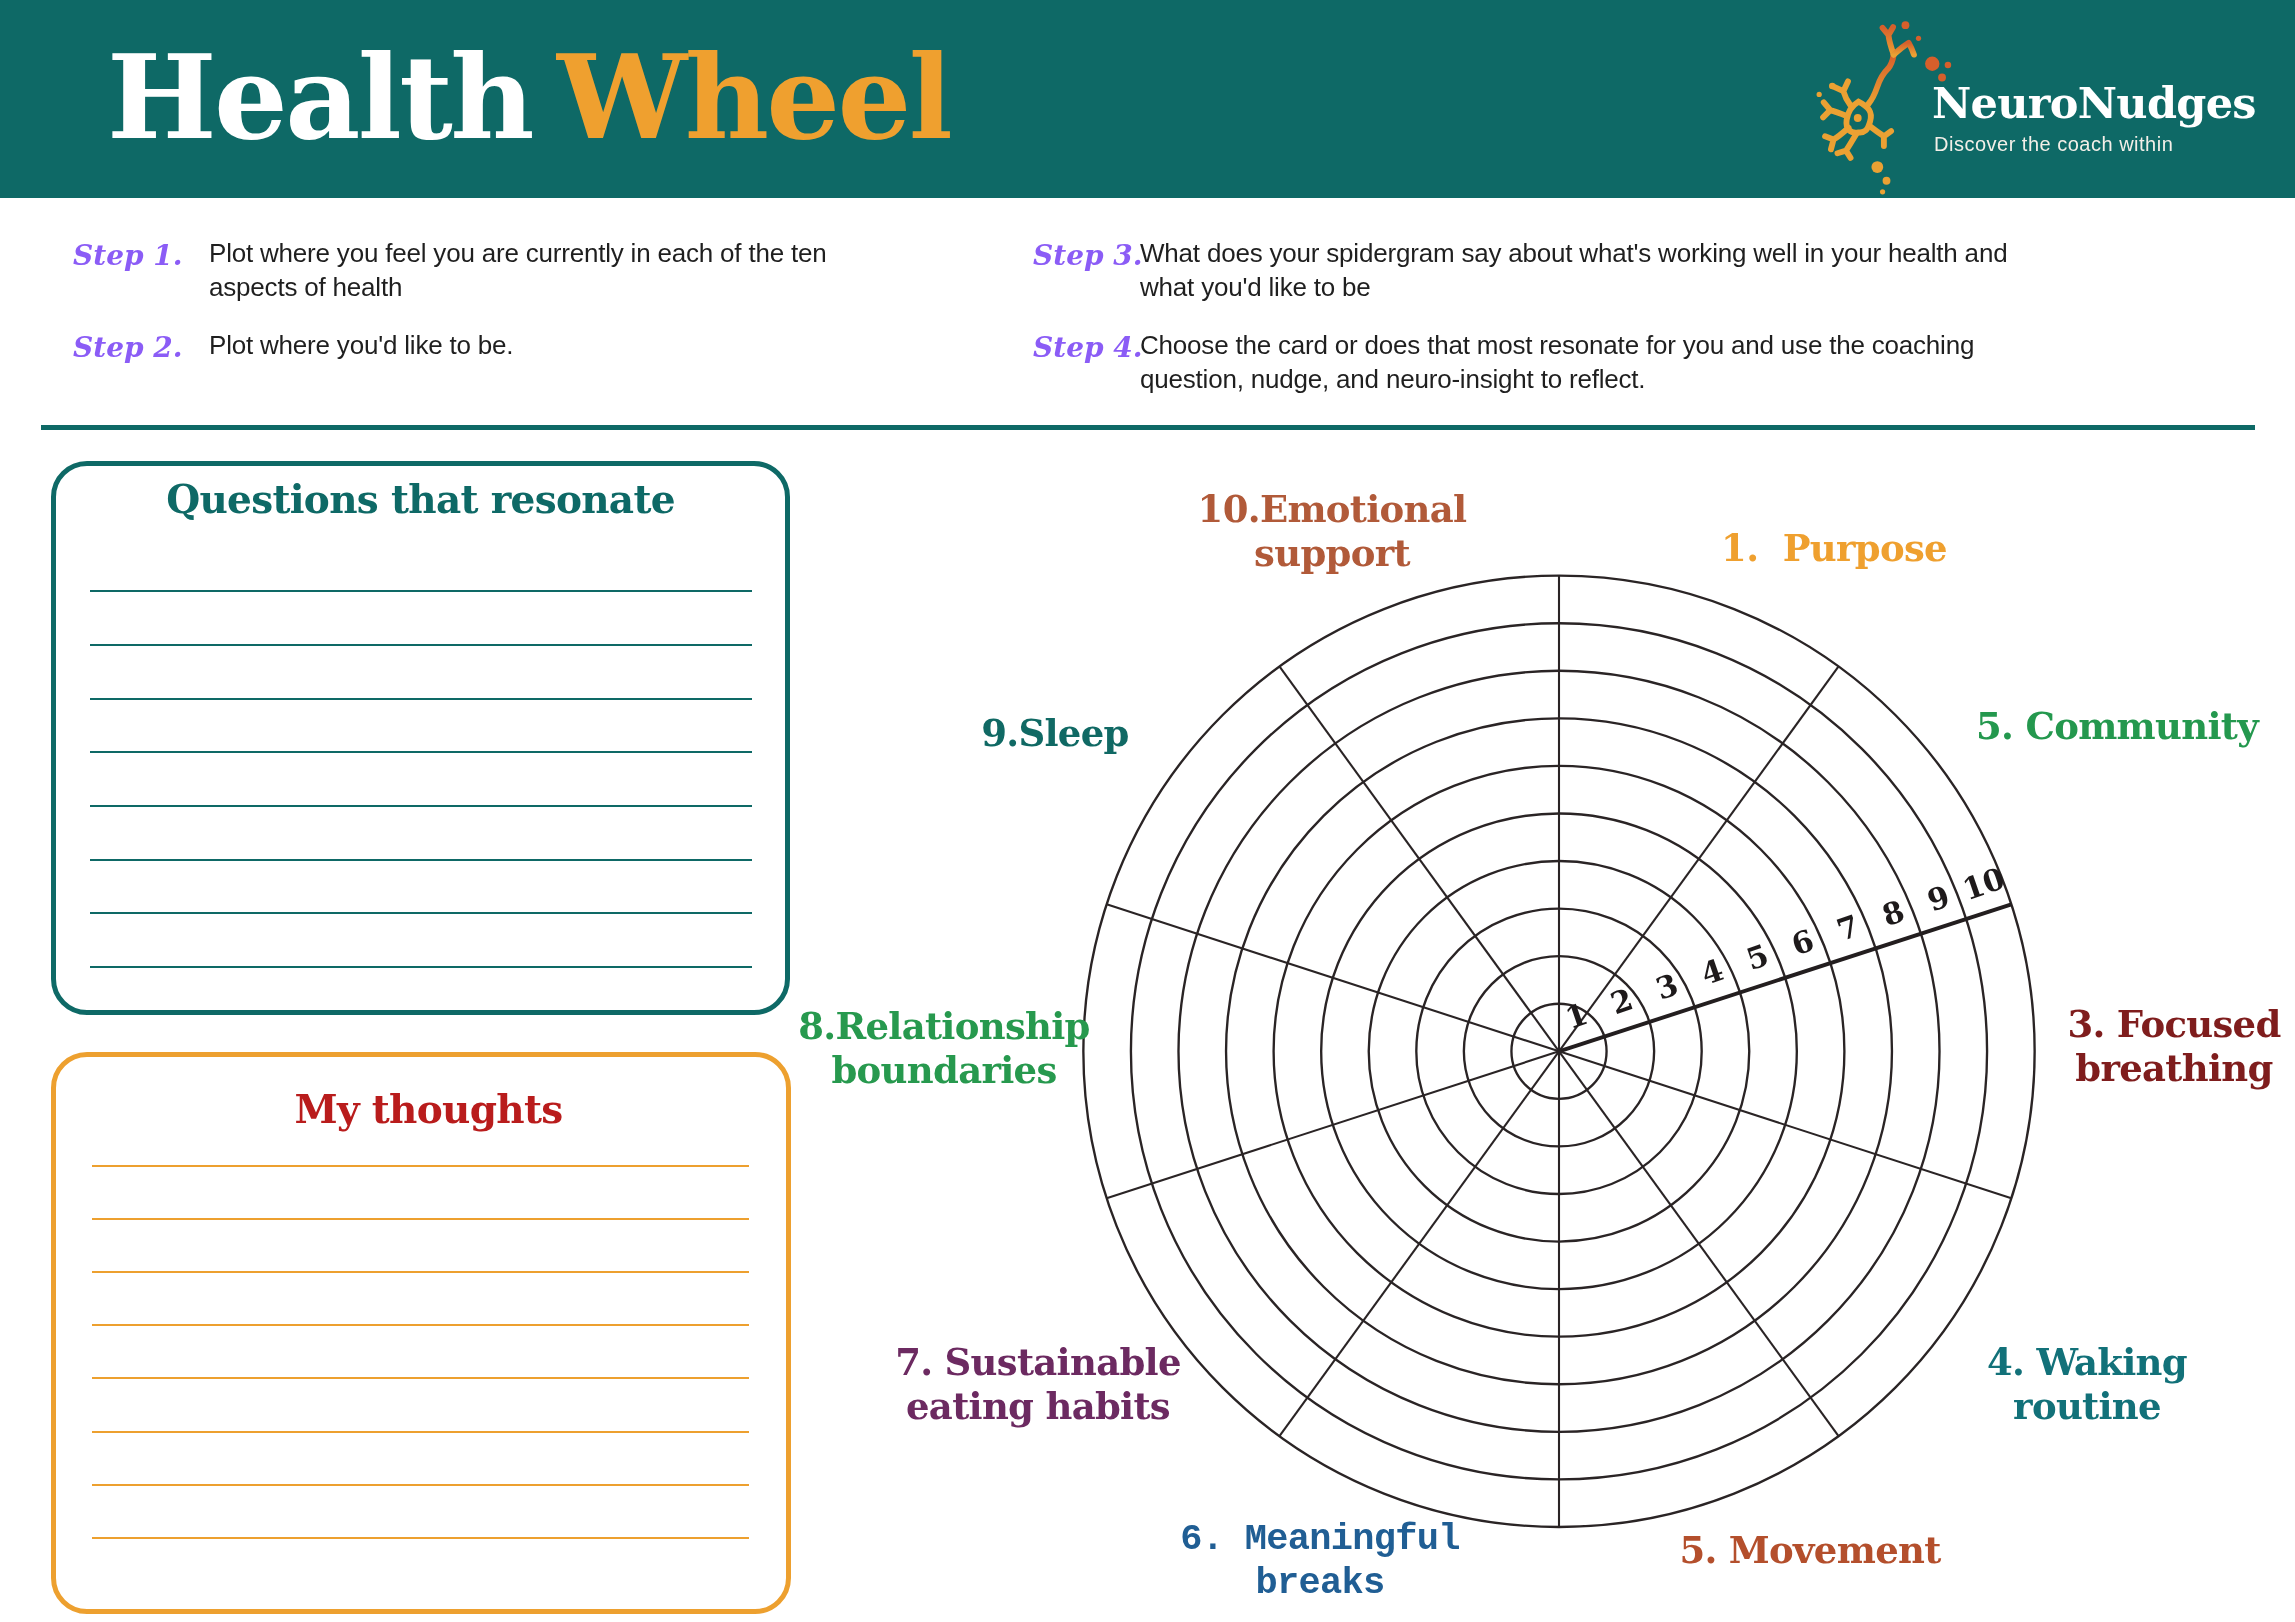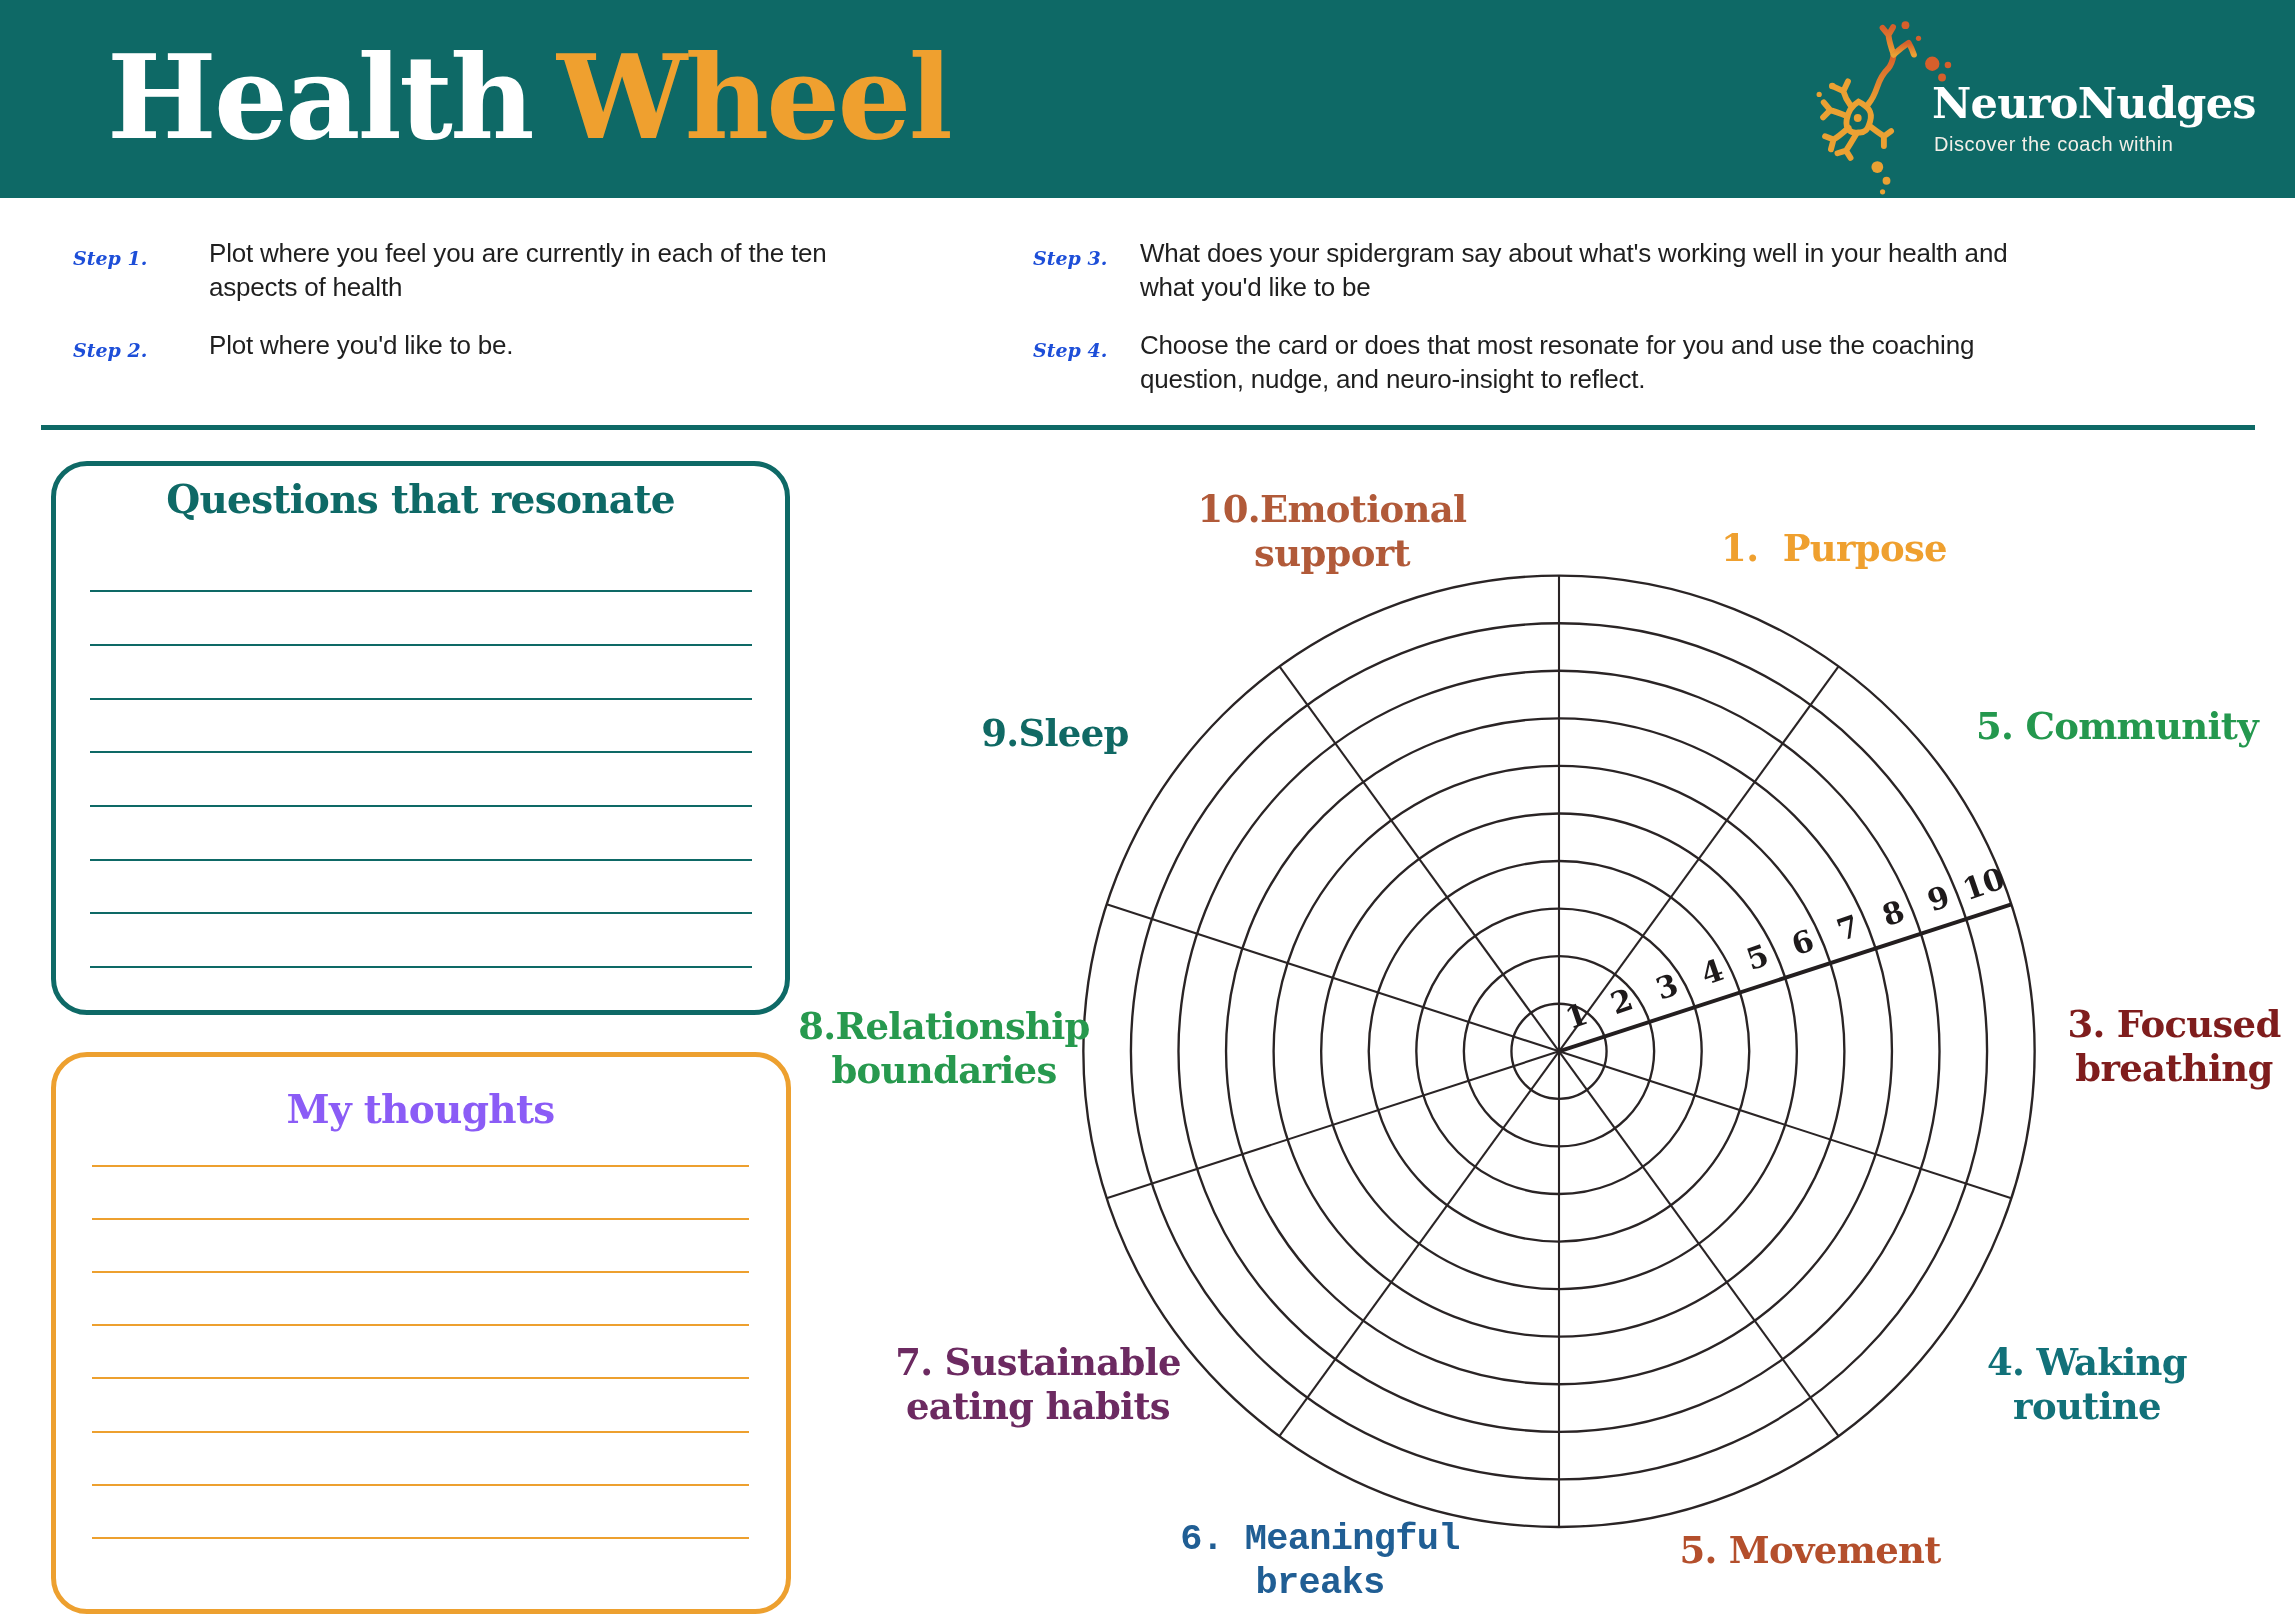--- a/index.html
+++ b/index.html
@@ -12,36 +12,36 @@
               font-weight:bold;font-size:116px;letter-spacing:-2.6px;line-height:144px;white-space:pre;margin-left:44px;}
   #page-title .t1{color:#ffffff;}
   #page-title .t2{color:#efa02f;margin-left:25px;}
   #brand{position:absolute;left:1793px;top:18.3px;width:478px;height:170px;}
   #brand-name{position:absolute;left:139px;top:60px;color:#ffffff;font-weight:bold;font-size:43px;
               font-family:"DejaVu Serif","Liberation Serif",serif;letter-spacing:-0.7px;white-space:pre;}
   #brand-tagline{position:absolute;left:141px;top:115px;color:#f3efe8;font-size:20px;font-weight:400;
                  letter-spacing:0.5px;white-space:pre;}
 
   
-  .step-label{position:absolute;color:#1d4ed8;font-family:"DejaVu Serif","Liberation Serif",serif;
-              font-weight:bold;font-style:italic;font-size:19px;white-space:pre;margin-top:8px;}
+  .step-label{position:absolute;color:#8b5cf6;font-family:"DejaVu Serif","Liberation Serif",serif;
+              font-weight:bold;font-style:italic;font-size:28px;white-space:pre;}
   .step-text{position:absolute;color:#1f1f1f;font-size:26px;line-height:34px;white-space:pre;
              font-weight:400;letter-spacing:-0.2px;}
 
   
   #divider{position:absolute;left:41px;top:425px;width:2214px;height:4.6px;background:#0e6966;}
 
   
   .note-box{position:absolute;background:#ffffff;border-radius:36px;}
   #qbox{left:51px;top:461px;width:729px;height:544px;border:5.2px solid #0e6966;}
   #tbox{left:51px;top:1052px;width:730px;height:552px;border:5.2px solid #eda02f;}
   .note-title{position:absolute;width:739px;text-align:center;font-family:"DejaVu Serif","Liberation Serif",serif;
               font-weight:bold;font-size:39px;letter-spacing:-0.7px;white-space:pre;}
   #qbox-title{left:51px;top:476px;color:#0e6966;}
-  #tbox-title{left:51px;top:1086px;color:#8b5cf6;}
+  #tbox-title{left:51px;top:1086px;color:#b91c1c;padding-left:8px;}
   .rule{position:absolute;height:2px;}
 
   
   #wheel-svg{position:absolute;left:1067px;top:558px;width:984px;height:984px;}
   #wheel-svg circle.grid{fill:none;stroke:#2a2425;stroke-width:3.6px;}
   #wheel-svg line.spoke{stroke:#2a2425;stroke-width:3.2px;}
   #wheel-svg line.spoke-bold{stroke:#231e1f;stroke-width:6px;}
   #wheel-svg text.tick{font-family:"DejaVu Serif","Liberation Serif",serif;font-weight:bold;
                        font-size:46px;fill:#1e1a1b;text-anchor:middle;}
   .wheel-label{position:absolute;transform:translate(-50%,-50%);text-align:center;

